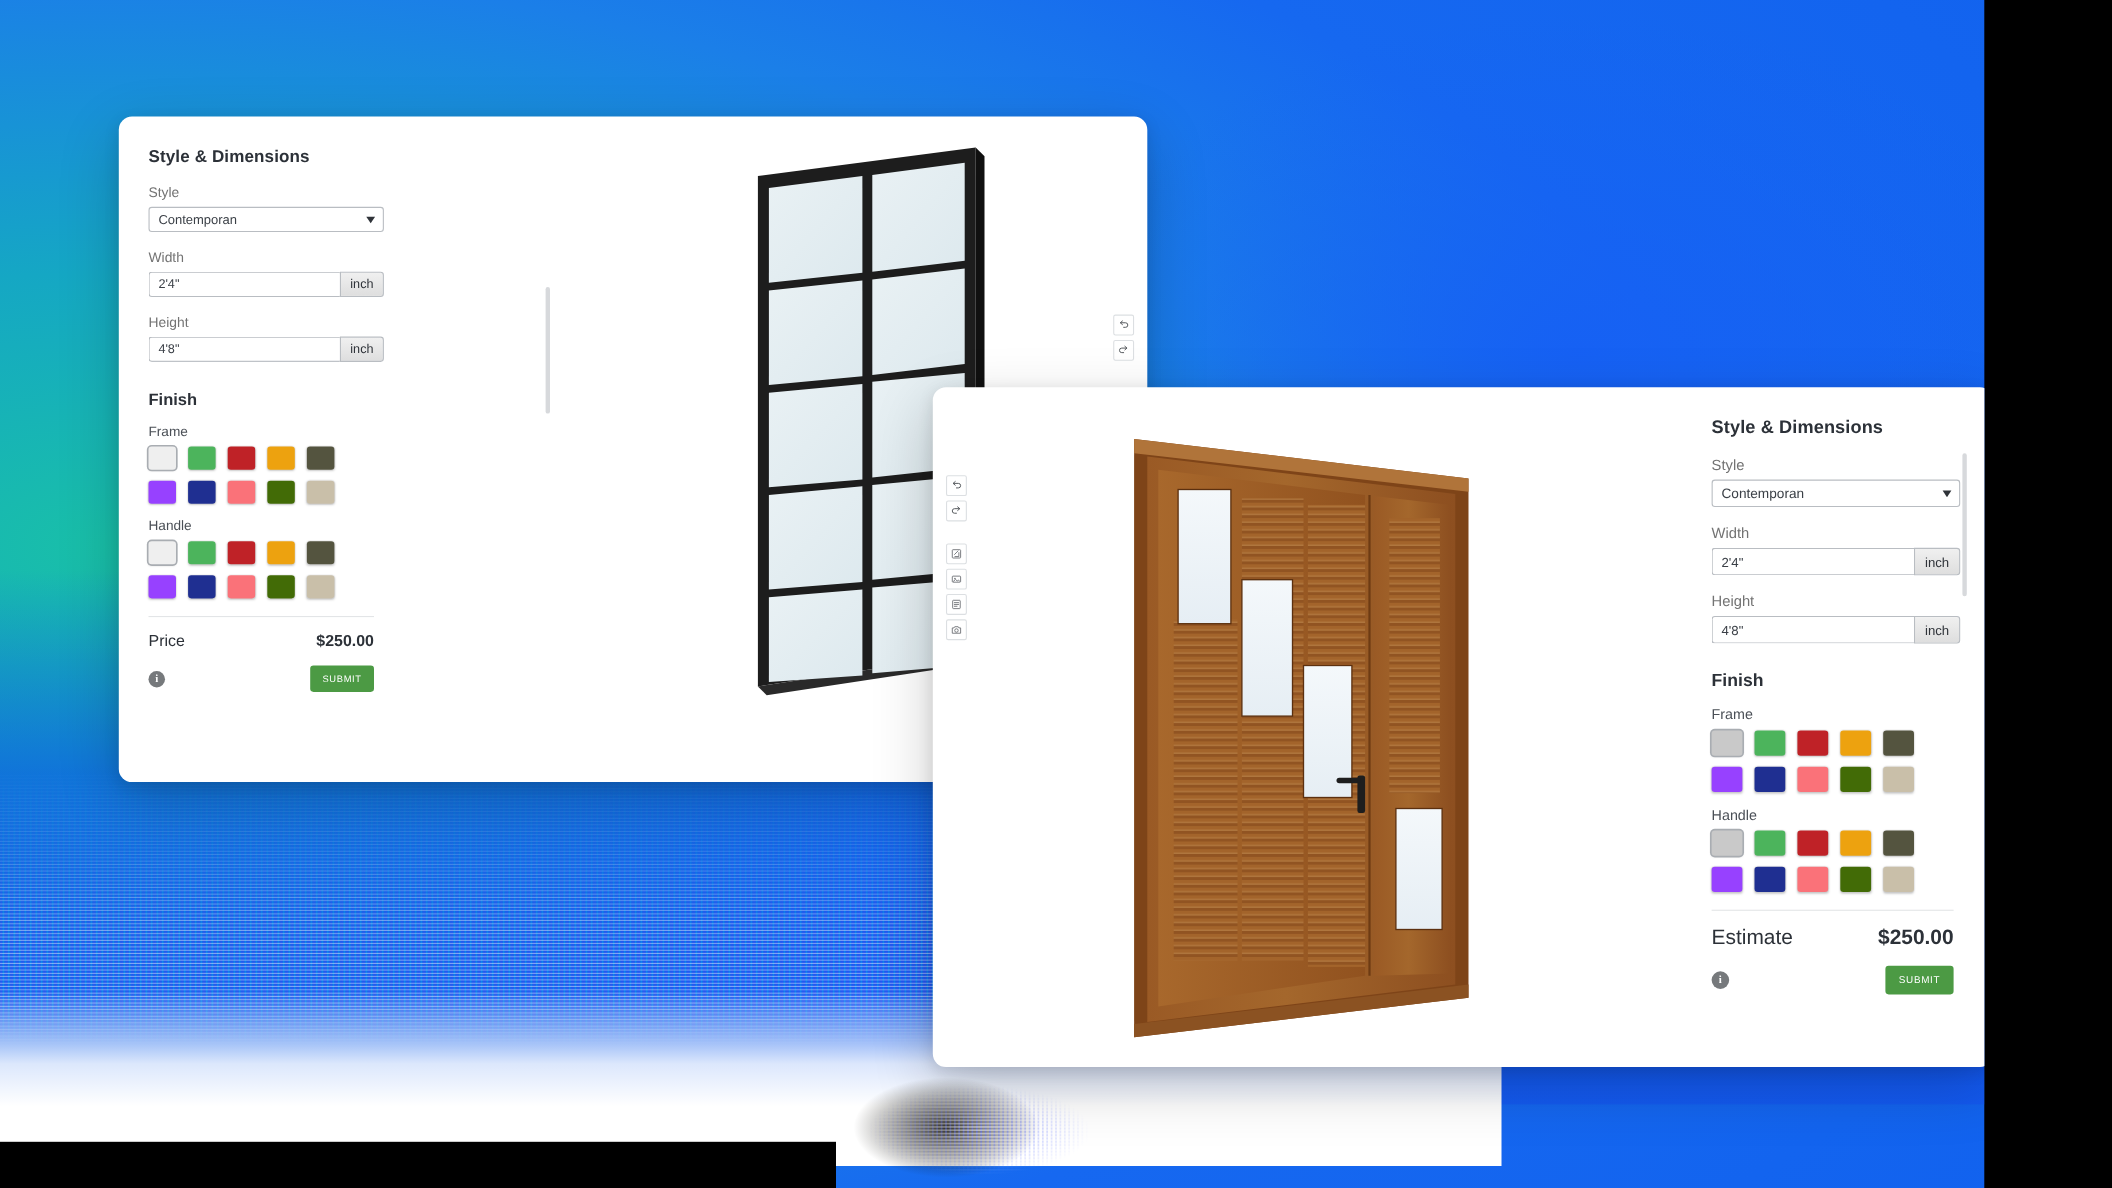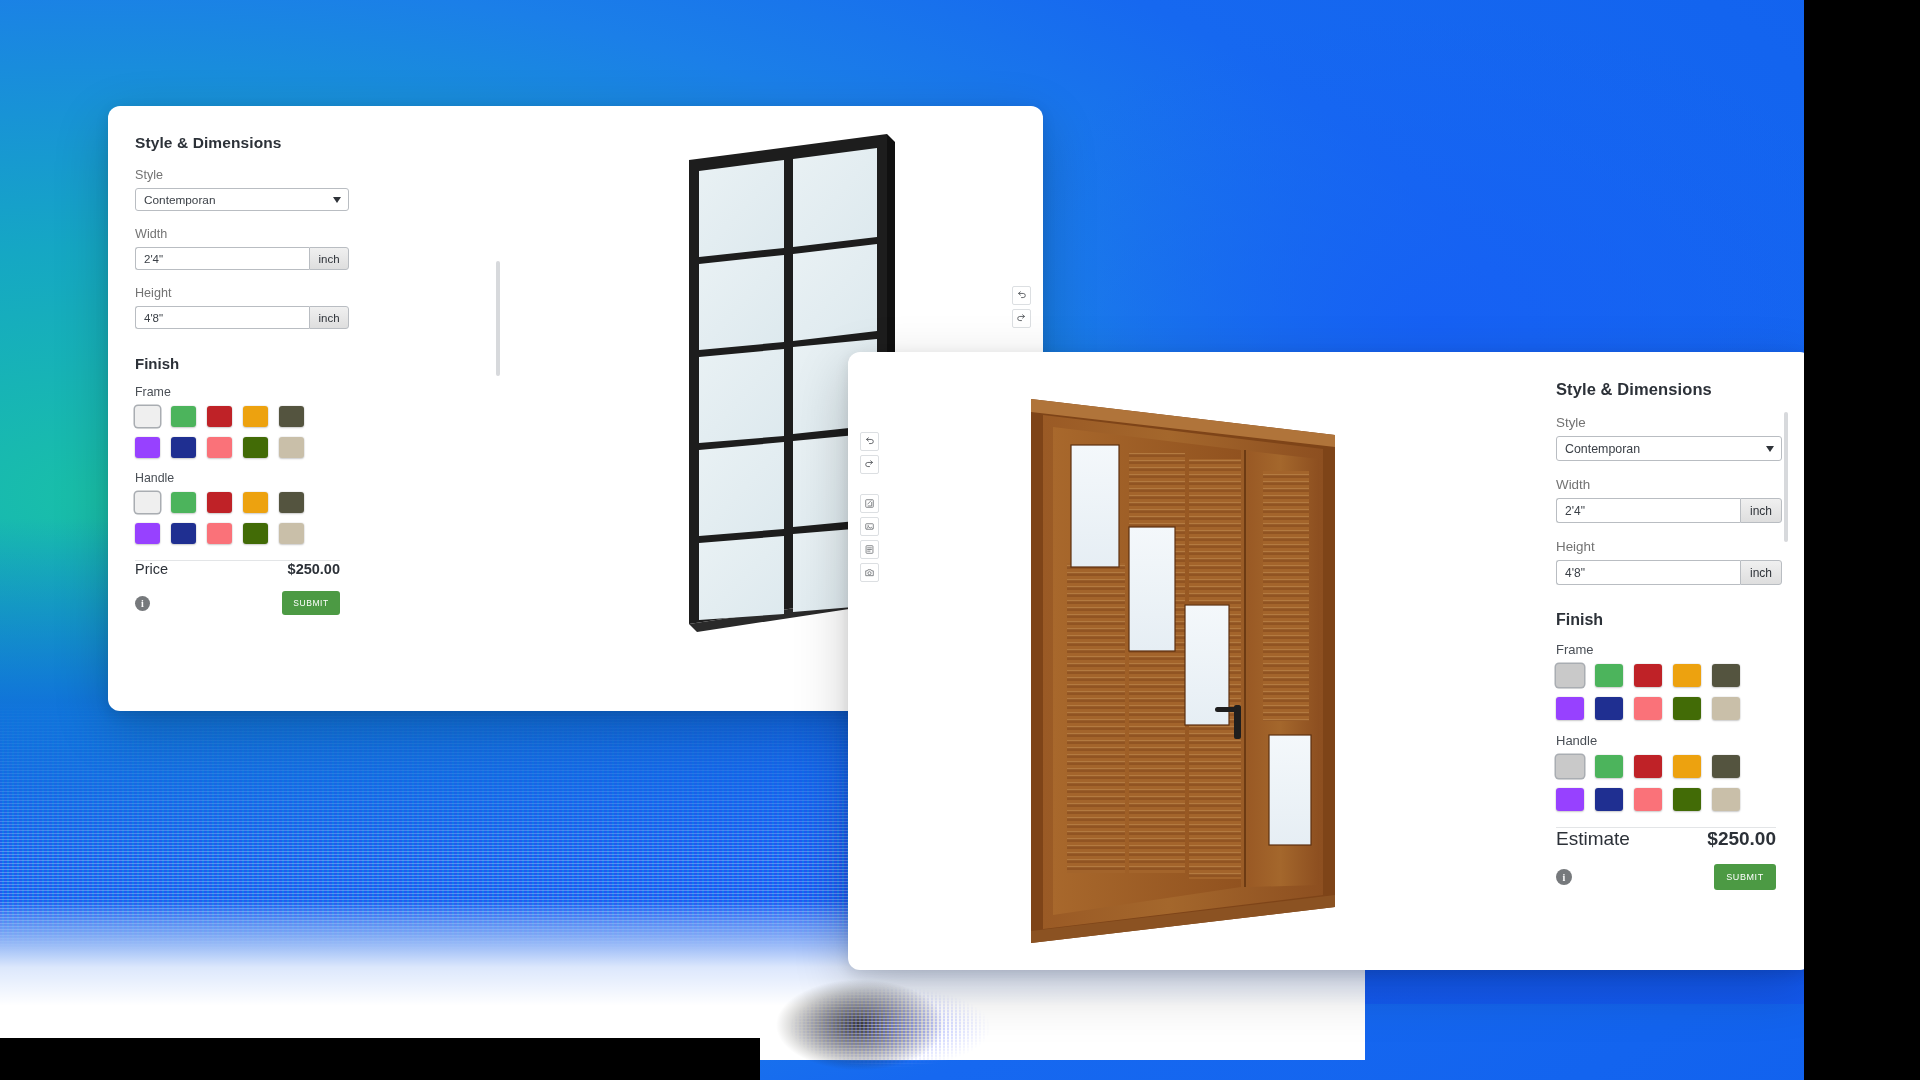--- a/index.html
+++ b/index.html
@@ -133,21 +133,21 @@
     box-shadow: 0 0 0 1px rgba(0,0,0,.04), 0 1px 2px rgba(0,0,0,.18);
   }
   #panel-front .swatch { width: 28px; height: 23px; }
   .swatch.selected { box-shadow: 0 0 0 1.5px #a9adb2, 0 1px 2px rgba(0,0,0,.15); }
 
   .divider { width: 205px; height: 1px; background: #e3e5e7; margin-top: 16px; }
   #panel-front .divider { width: 220px; }
 
   .price-row {
     display: flex; justify-content: space-between; align-items: center;
-    width: 205px; 
+    width: 205px; margin-top: 14px;
   }
   #panel-front .price-row { width: 220px; }
   .price-label { font-size: 14.5px; color: #2c3138; }
   .price-value { font-size: 14.5px; font-weight: 700; color: #2c3138; }
   #panel-front .price-label, #panel-front .price-value { font-size: 19px; }
 
   .action-row {
     display: flex; justify-content: space-between; align-items: center;
     width: 205px; margin-top: 14px;
   }

